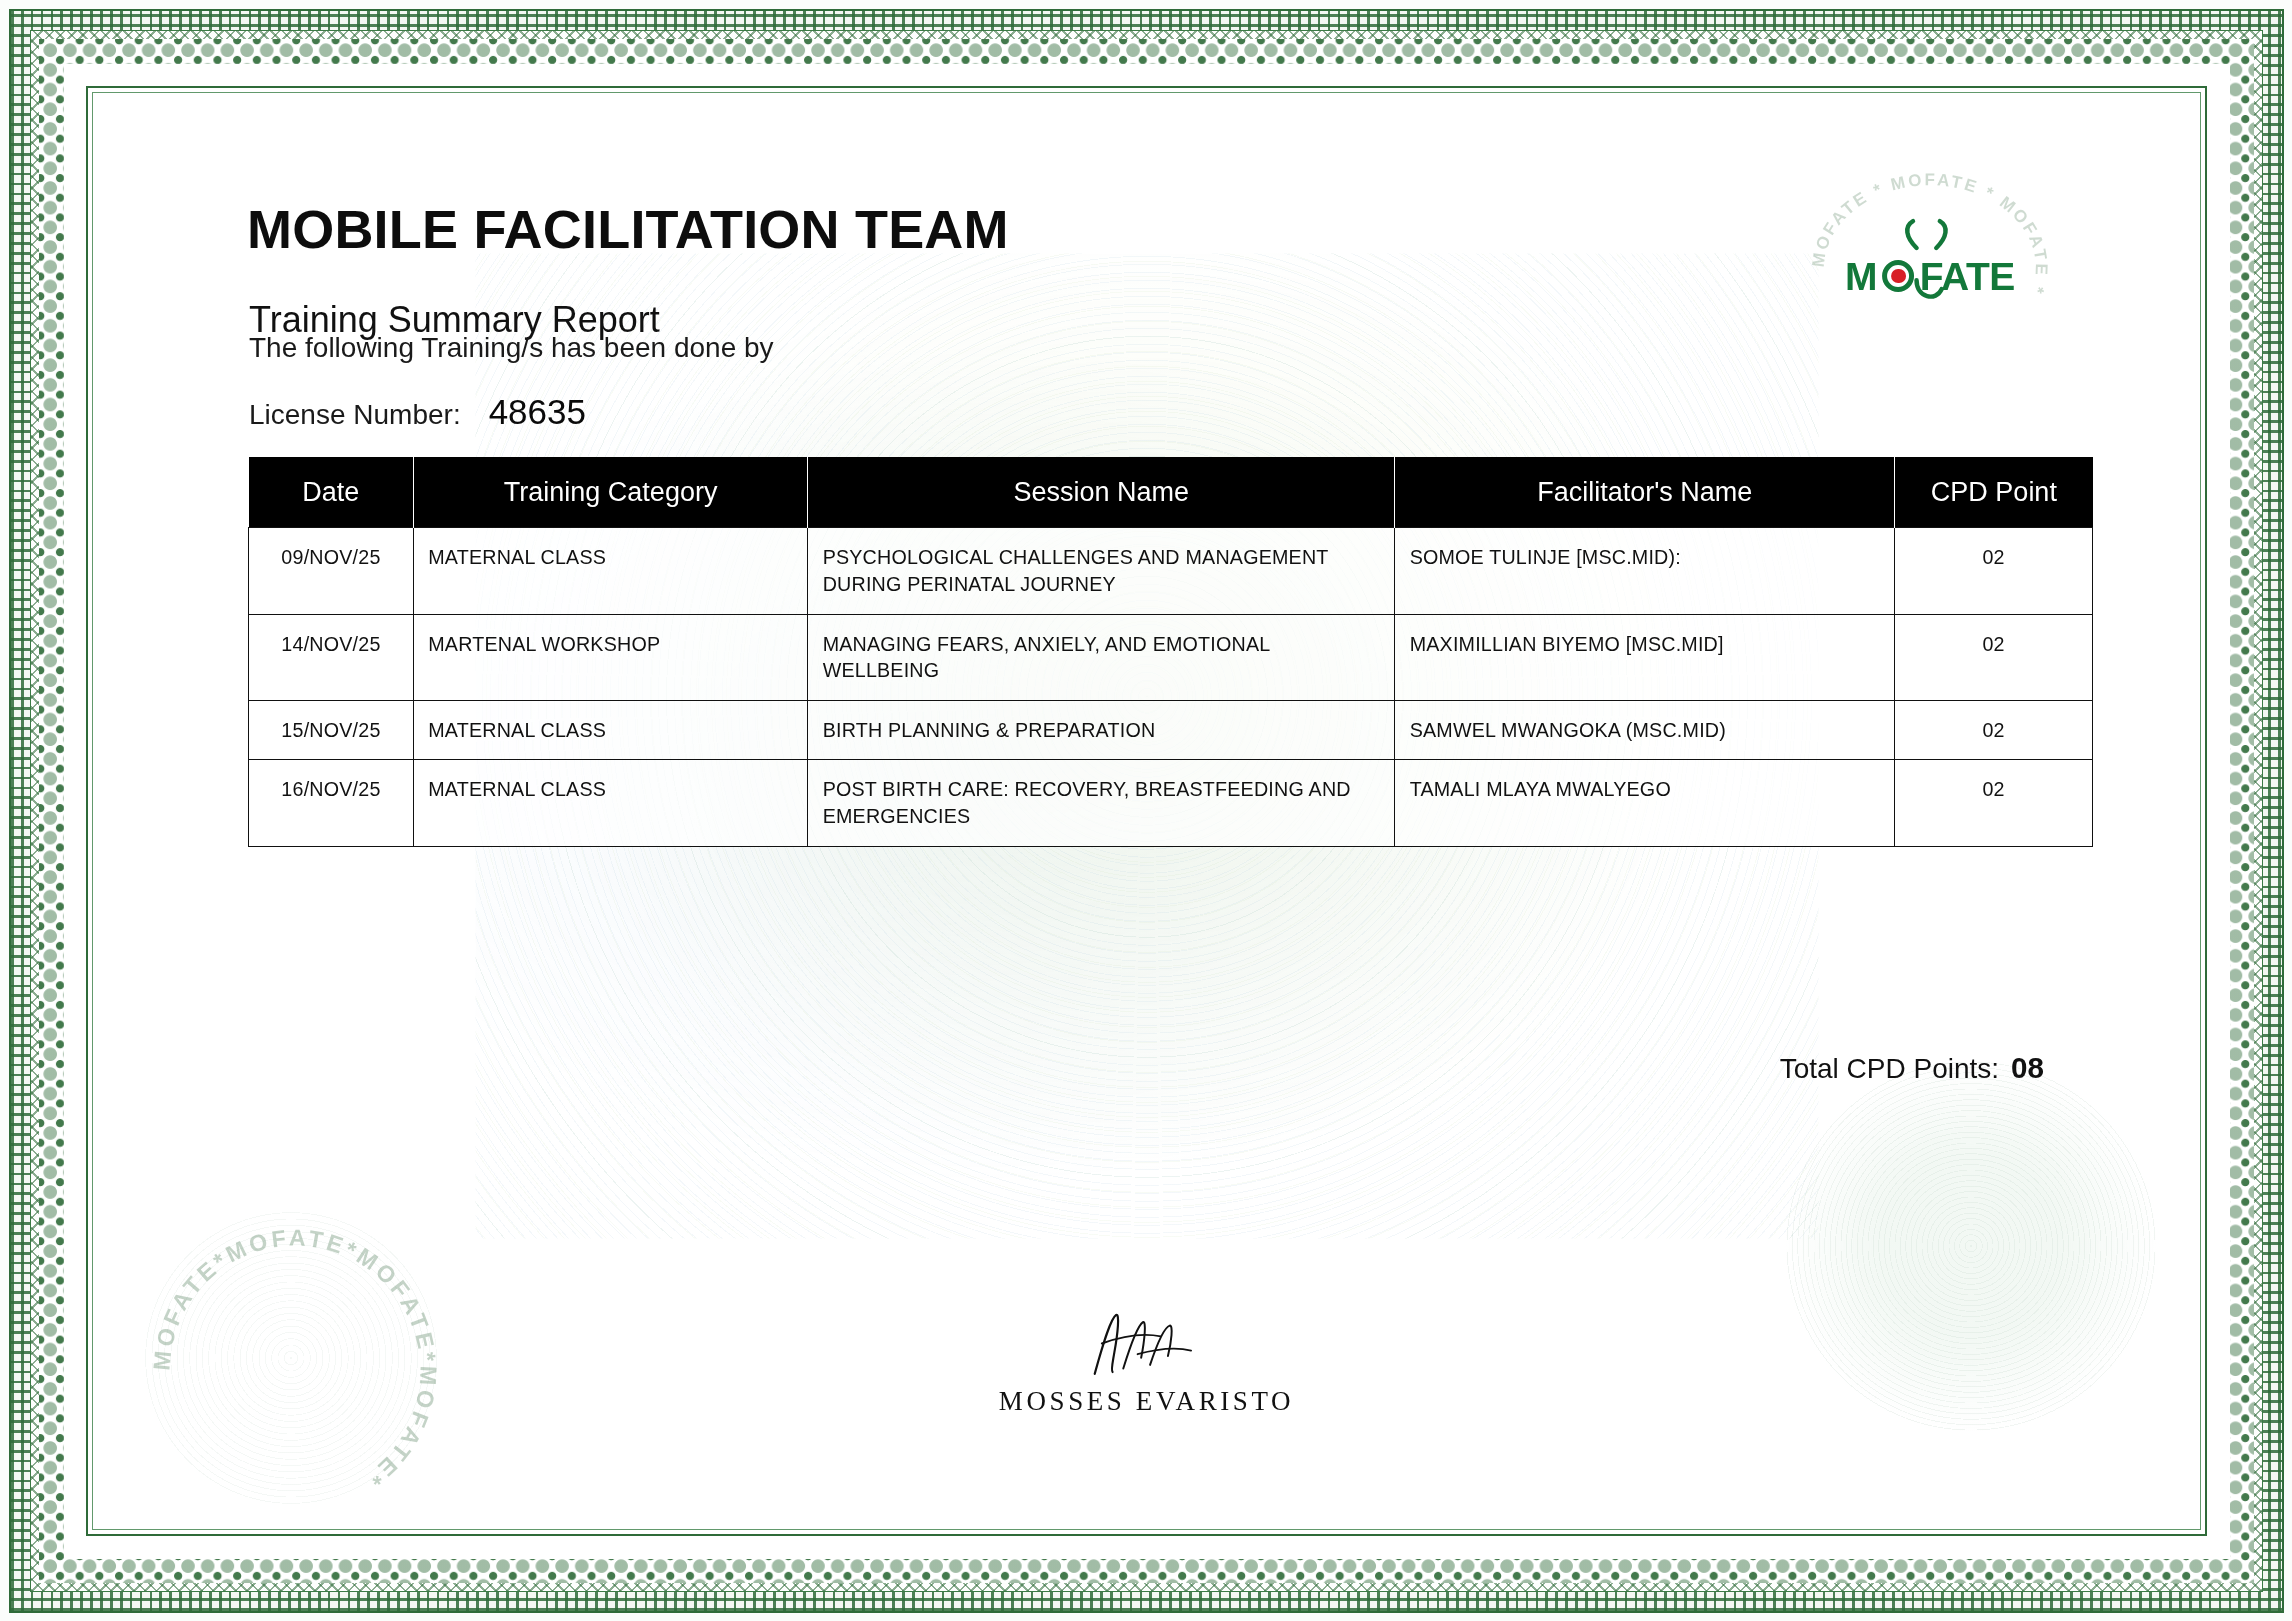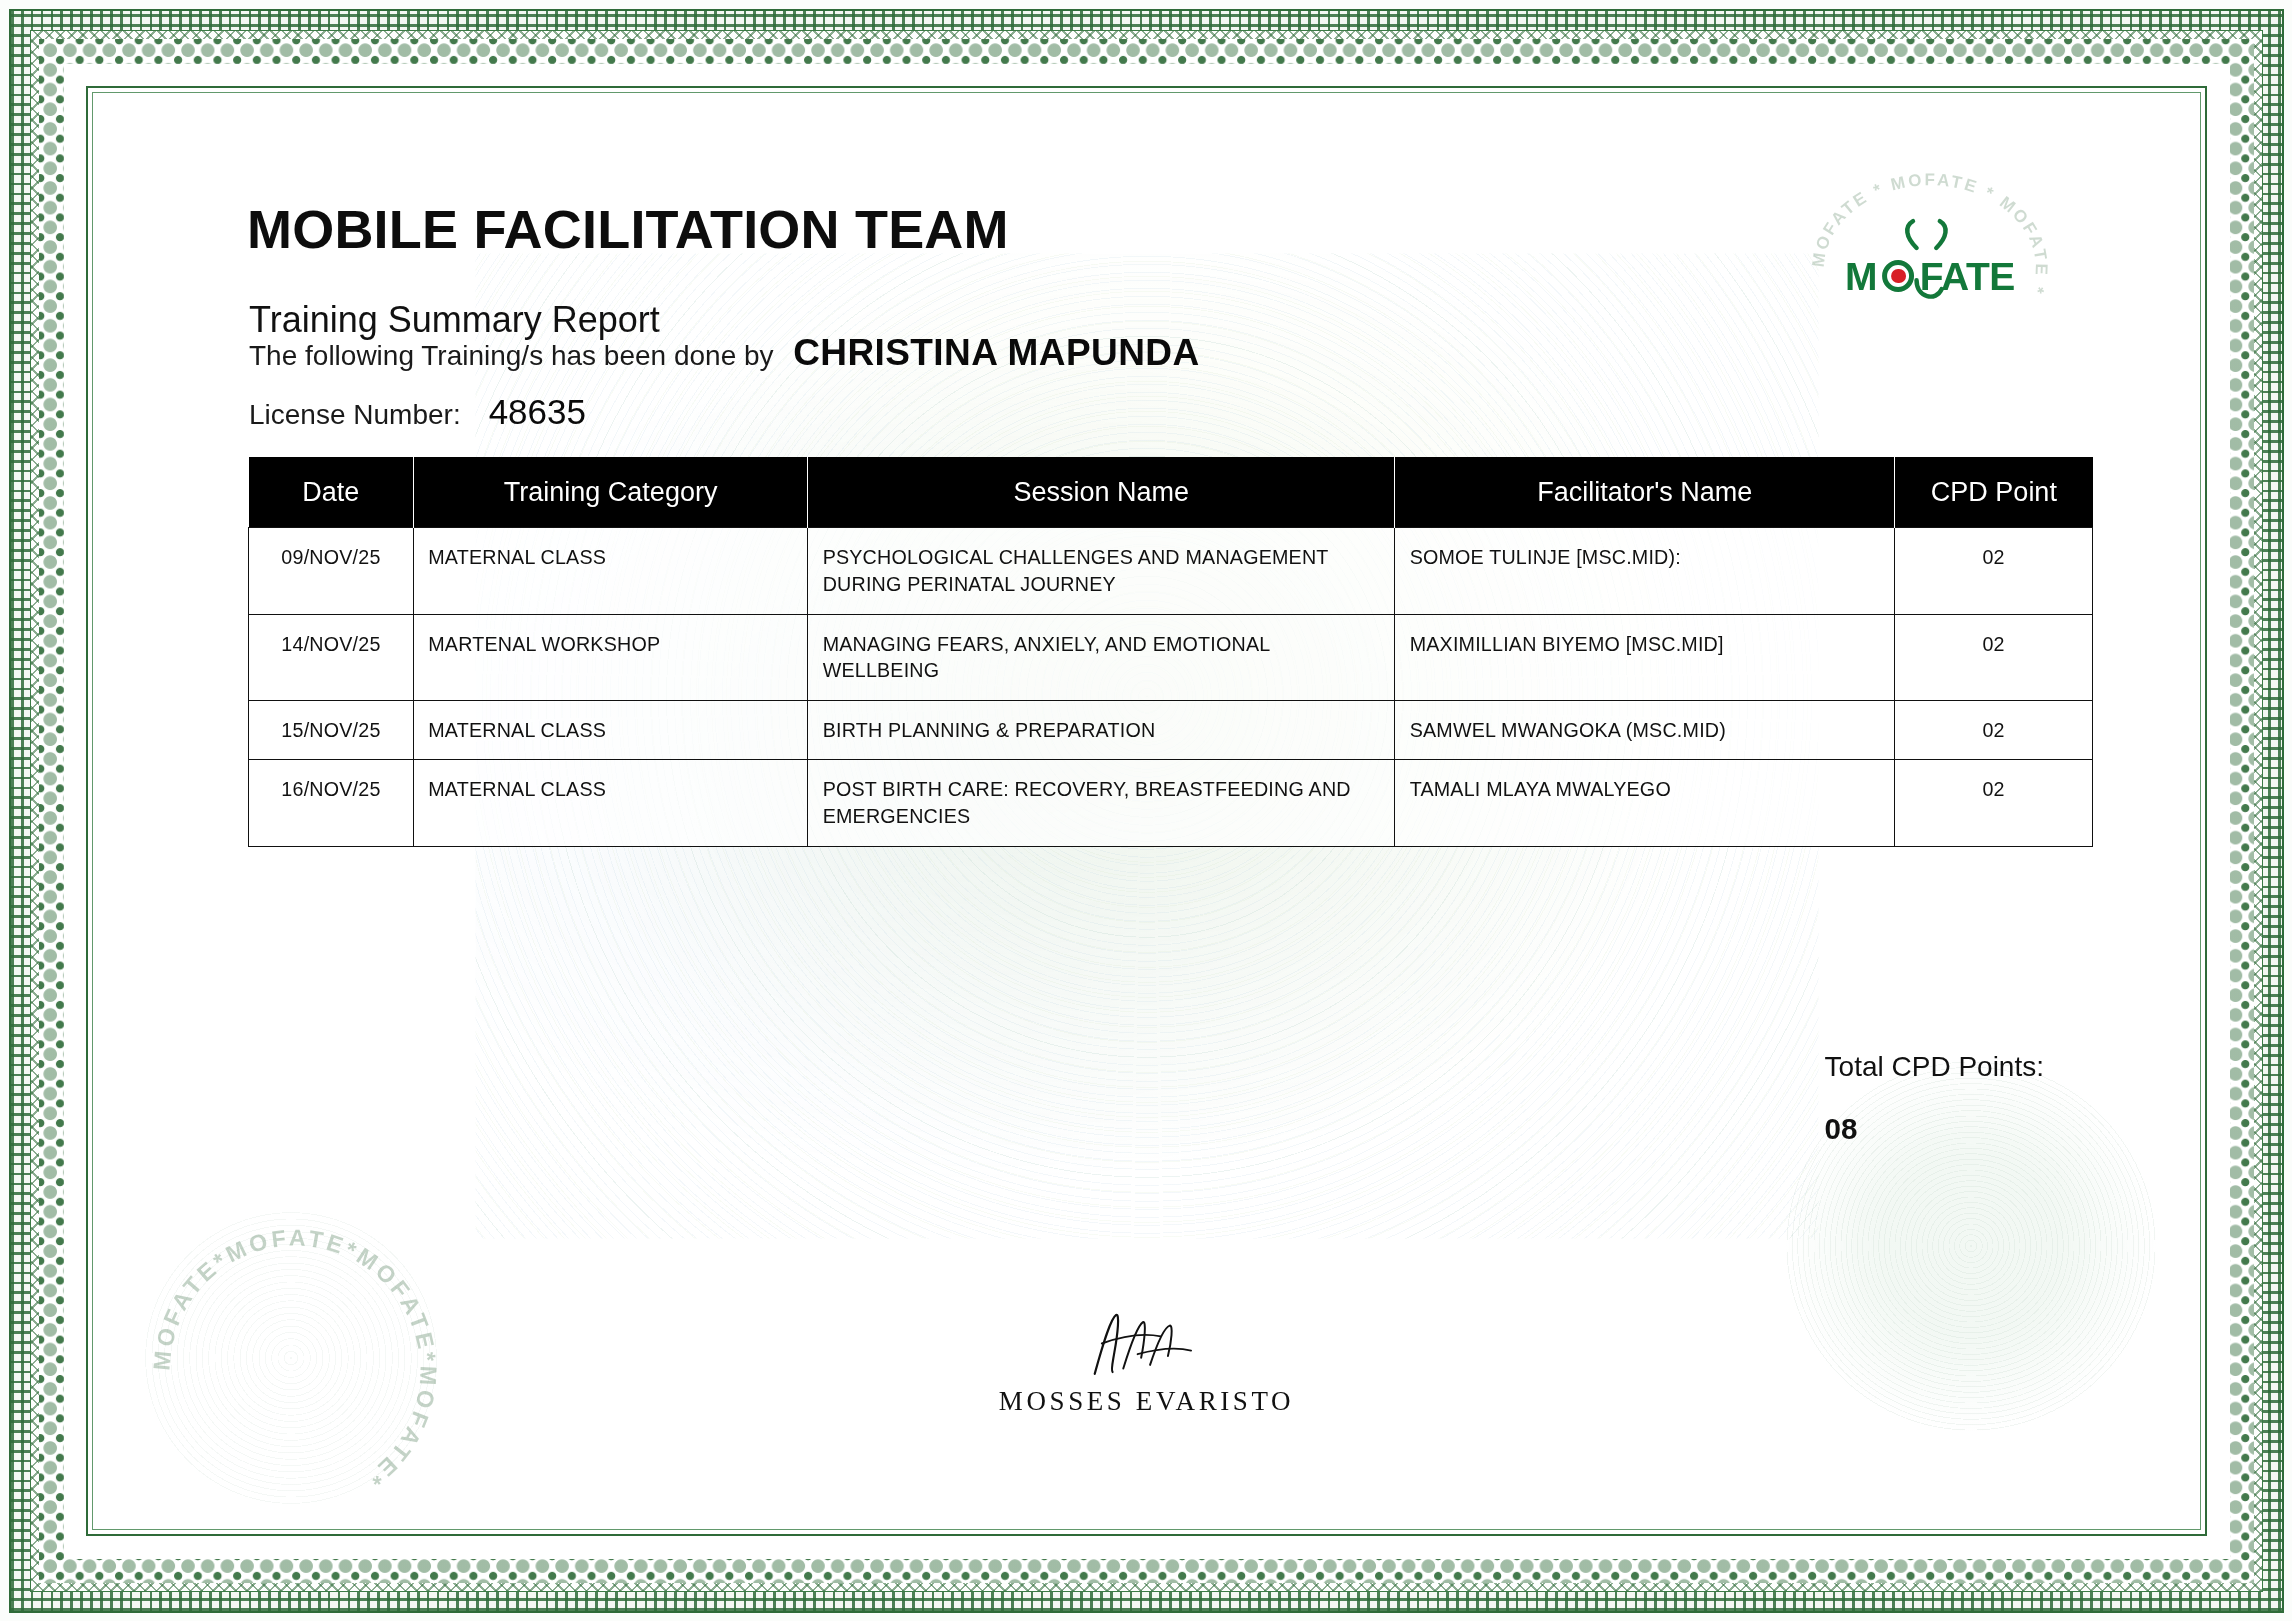--- a/index.html
+++ b/index.html
@@ -256,22 +256,21 @@
   th.h-facil { width: 488px; }
   th.h-cpd { width: 193px; }
 
   .total-line {
     position: absolute;
     right: 150px; top: 952px;
     font-size: 28px;
     color: #111;
     display: flex;
     align-items: baseline;
-    gap: 29px;
-    flex-direction: column;
+    gap: 12px;
   }
   .total-value {
     font-size: 29.6px;
     font-weight: 600;
   }
 
   
   .signature-block {
     position: absolute;
     left: 0; right: 0;
@@ -329,21 +328,20 @@
     </text>
   </svg>
 
   <div class="content">
 
     <h1 class="main-title">MOBILE FACILITATION TEAM</h1>
     <div class="subtitle">Training  Summary Report</div>
 
     <div class="line-done-by">
       <span>The following Training/s has been done by</span>
-      <span class="recipient-name">CHRISTINA MAPUNDA</span>
     </div>
 
     <div class="line-license">
       <span>License Number:</span>
       <span class="license-value">48635</span>
     </div>
 
     <div class="logo-wrap">
       <svg class="logo-ring-text" viewBox="0 0 330 230">
         <defs>

